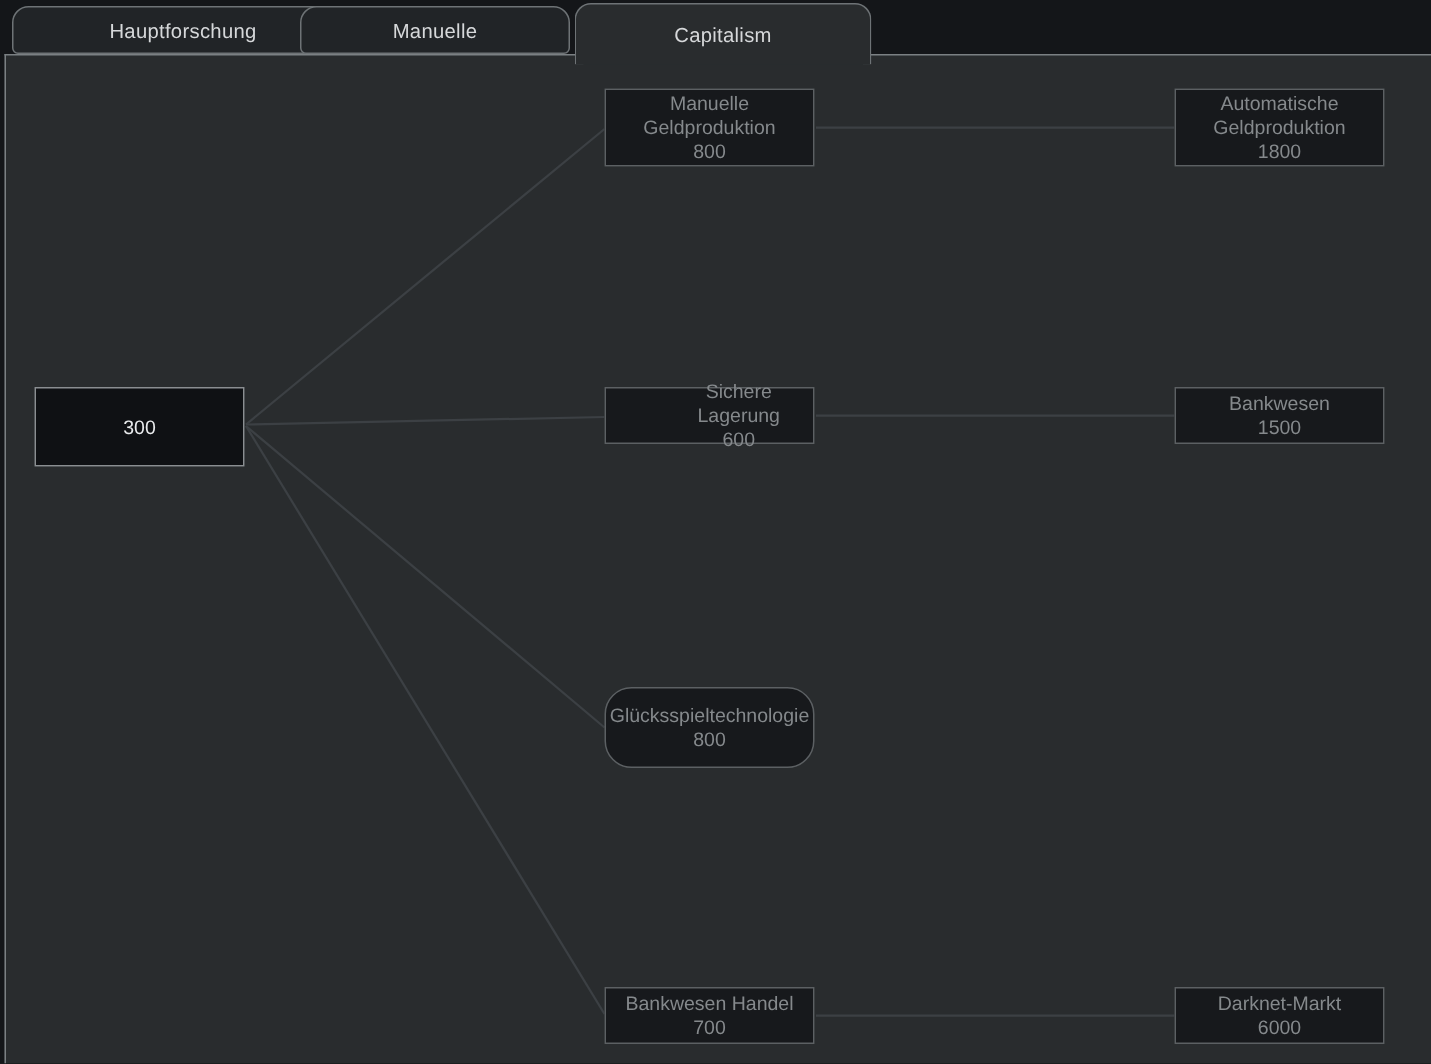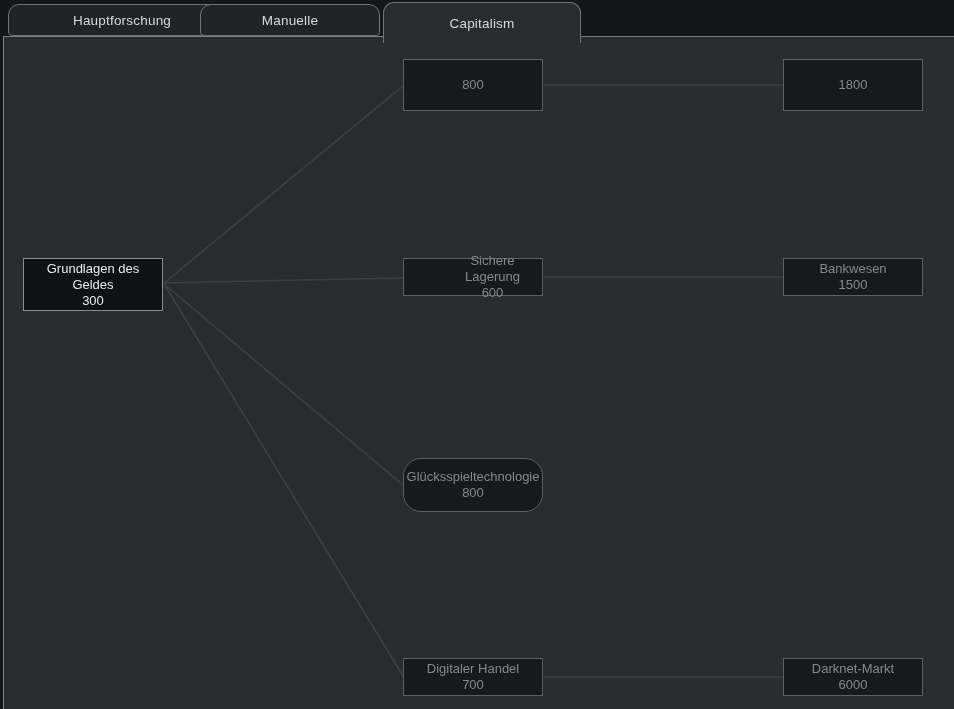--- a/index.html
+++ b/index.html
@@ -88,48 +88,49 @@
   <line x1="164" y1="283" x2="403" y2="86"></line>
   <line x1="164" y1="283" x2="403" y2="278"></line>
   <line x1="164" y1="284" x2="403" y2="485"></line>
   <line x1="164" y1="284" x2="403" y2="676"></line>
   <line x1="544" y1="85" x2="783" y2="85"></line>
   <line x1="544" y1="277" x2="783" y2="277"></line>
   <line x1="544" y1="677" x2="783" y2="677"></line>
 </svg>
 
 <div class="node selected" id="node-grundlagen">
-  <span class="title">Grundlagen des Geldes</span>
   <span class="cost">300</span>
 </div>
 
 <div class="node" id="node-manuelle">
+  <span class="title">Manuelle Geldproduktion</span>
   <span class="cost">800</span>
 </div>
 
 <div class="node" id="node-automatische">
+  <span class="title">Automatische Geldproduktion</span>
   <span class="cost">1800</span>
 </div>
 
 <div class="node" id="node-sichere">
   <span class="title">Sichere Lagerung</span>
   <span class="cost">600</span>
 </div>
 
 <div class="node" id="node-bankwesen">
   <span class="title">Bankwesen</span>
   <span class="cost">1500</span>
 </div>
 
 <div class="node" id="node-gluecksspiel">
   <span class="title">Glücksspieltechnologie</span>
   <span class="cost">800</span>
 </div>
 
 <div class="node" id="node-digitaler">
-  <span class="title">Digitaler Handel</span>
+  <span class="title">Bankwesen Handel</span>
   <span class="cost">700</span>
 </div>
 
 <div class="node" id="node-darknet">
   <span class="title">Darknet-Markt</span>
   <span class="cost">6000</span>
 </div>
 
 </body></html>

